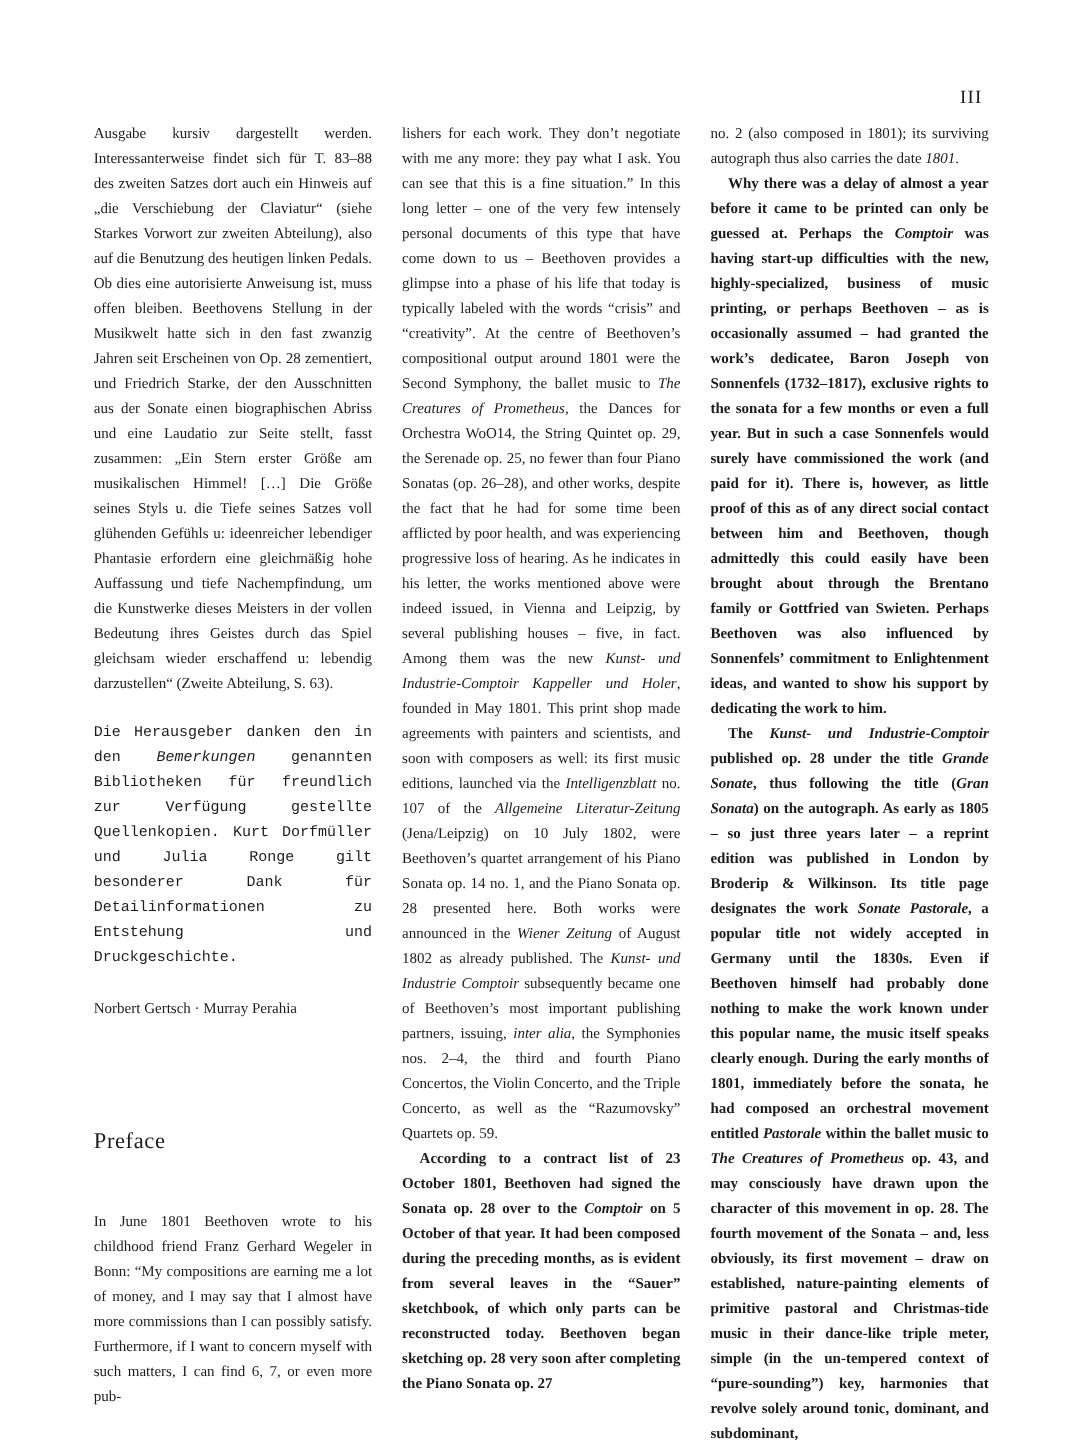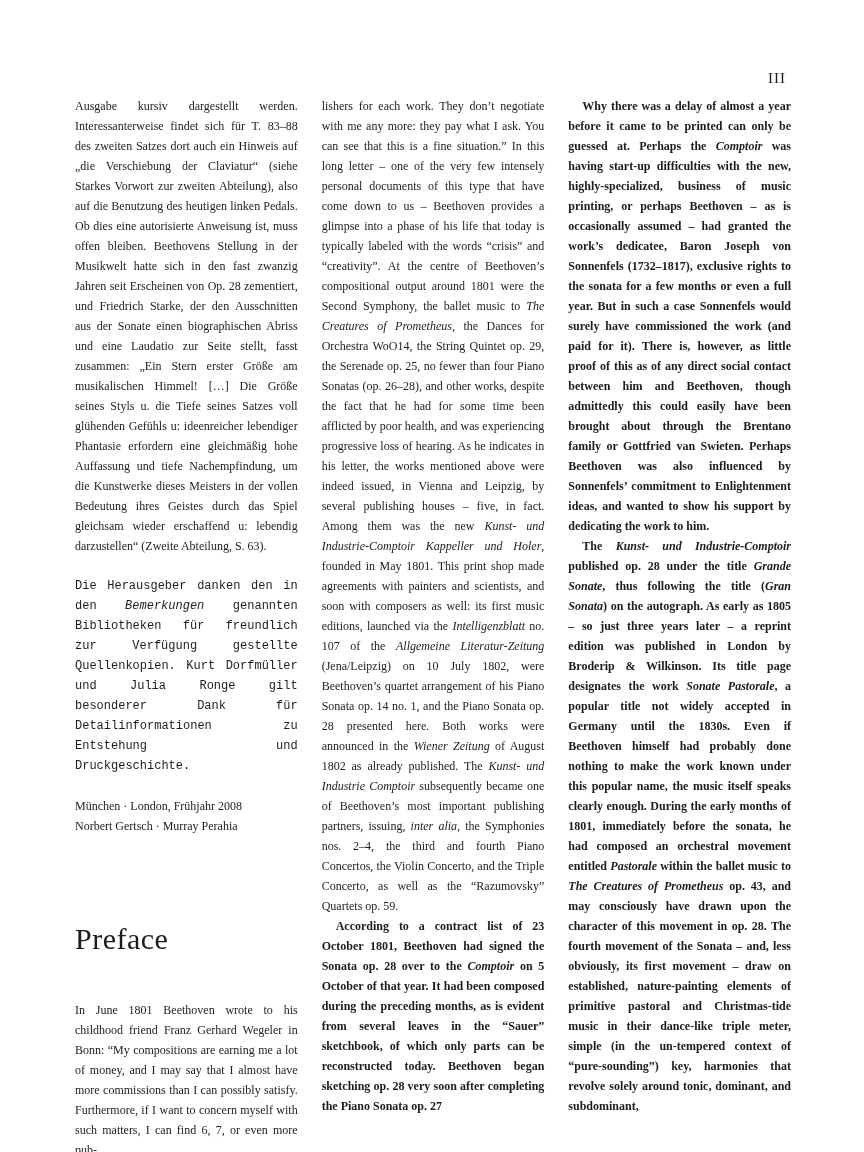--- a/index.html
+++ b/index.html
@@ -31,44 +31,44 @@
     margin: 0;
     font-size: 12px;
     line-height: 20px;
     text-align: justify;
   }
   .col p.space { margin-top: 20px; font-family: Liberation Mono, monospace; }
   .col p.indent { text-indent: 14px; font-weight: bold; }
   .sig { margin-top: 20px; }
   .sig p { text-align: left; }
   .preface-heading {
-    font-size: 30px;
+    font-size: 18px;
     font-weight: normal;
     margin-top: 86px;
     margin-bottom: 44px;
     letter-spacing: 0.5px;
   }
 </style>
 </head>
 <body>
 
 <div class="page-number">III</div>
 
 <div class="columns">
   <div class="col">
       <p class=""><span>Ausgabe kursiv dargestellt werden. Interessanterweise findet sich für T. 83–88 des zweiten Satzes dort auch ein Hinweis auf „die Verschiebung der Claviatur“ (siehe Starkes Vorwort zur zweiten Abteilung), also auf die Benutzung des heutigen linken Pedals. Ob dies eine autorisierte Anweisung ist, muss offen bleiben. Beethovens Stellung in der Musikwelt hatte sich in den fast zwanzig Jahren seit Erscheinen von Op. 28 zementiert, und Friedrich Starke, der den Ausschnitten aus der Sonate einen biographischen Abriss und eine Laudatio zur Seite stellt, fasst zusammen: „Ein Stern erster Größe am musikalischen Himmel! […] Die Größe seines Styls u. die Tiefe seines Satzes voll glühenden Gefühls u: ideenreicher lebendiger Phantasie erfordern eine gleichmäßig hohe Auffassung und tiefe Nachempfindung, um die Kunstwerke dieses Meisters in der vollen Bedeutung ihres Geistes durch das Spiel gleichsam wieder erschaffend u: lebendig darzustellen“ (Zweite Abteilung, S. 63).</span></p>
       <p class="space"><span>Die Herausgeber danken den in den </span><i>Bemerkungen</i><span> genannten Bibliotheken für freundlich zur Verfügung gestellte Quellenkopien. Kurt Dorfmüller und Julia Ronge gilt besonderer Dank für Detailinformationen zu Entstehung und Druckgeschichte.</span></p>
       <div class="sig space">
-        <p>München · London, Frühjahr 2008</p>
         <p>Norbert Gertsch · Murray Perahia</p>
       </div>
       <div class="preface-heading">Preface</div>
       <p class=""><span>In June 1801 Beethoven wrote to his childhood friend Franz Gerhard Wegeler in Bonn: “My compositions are earning me a lot of money, and I may say that I almost have more commissions than I can possibly satisfy. Furthermore, if I want to concern myself with such matters, I can find 6, 7, or even more pub-</span></p>
     </div>
   <div class="col">
       <p class=""><span>lishers for each work. They don’t negotiate with me any more: they pay what I ask. You can see that this is a fine situation.” In this long letter – one of the very few intensely personal documents of this type that have come down to us – Beethoven provides a glimpse into a phase of his life that today is typically labeled with the words “crisis” and “creativity”. At the centre of Beethoven’s compositional output around 1801 were the Second Symphony, the ballet music to </span><i>The Creatures of Prometheus</i><span>, the Dances for Orchestra WoO14, the String Quintet op. 29, the Serenade op. 25, no fewer than four Piano Sonatas (op. 26–28), and other works, despite the fact that he had for some time been afflicted by poor health, and was experiencing progressive loss of hearing. As he indicates in his letter, the works mentioned above were indeed issued, in Vienna and Leipzig, by several publishing houses – five, in fact. Among them was the new </span><i>Kunst- und Industrie-Comptoir Kappeller und Holer</i><span>, founded in May 1801. This print shop made agreements with painters and scientists, and soon with composers as well: its first music editions, launched via the </span><i>Intelligenzblatt</i><span> no. 107 of the </span><i>Allgemeine Literatur-Zeitung</i><span> (Jena/Leipzig) on 10 July 1802, were Beethoven’s quartet arrangement of his Piano Sonata op. 14 no. 1, and the Piano Sonata op. 28 presented here. Both works were announced in the </span><i>Wiener Zeitung</i><span> of August 1802 as already published. The </span><i>Kunst- und Industrie Comptoir</i><span> subsequently became one of Beethoven’s most important publishing partners, issuing, </span><i>inter alia</i><span>, the Symphonies nos. 2–4, the third and fourth Piano Concertos, the Violin Concerto, and the Triple Concerto, as well as the “Razumovsky” Quartets op. 59.</span></p>
       <p class="indent "><span>According to a contract list of 23 October 1801, Beethoven had signed the Sonata op. 28 over to the </span><i>Comptoir</i><span> on 5 October of that year. It had been composed during the preceding months, as is evident from several leaves in the “Sauer” sketchbook, of which only parts can be reconstructed today. Beethoven began sketching op. 28 very soon after completing the Piano Sonata op. 27</span></p>
     </div>
   <div class="col">
+      <p class=""><span>no. 2 (also composed in 1801); its surviving autograph thus also carries the date </span><i>1801</i><span>.</span></p>
       <p class="indent "><span>Why there was a delay of almost a year before it came to be printed can only be guessed at. Perhaps the </span><i>Comptoir</i><span> was having start-up difficulties with the new, highly-specialized, business of music printing, or perhaps Beethoven – as is occasionally assumed – had granted the work’s dedicatee, Baron Joseph von Sonnenfels (1732–1817), exclusive rights to the sonata for a few months or even a full year. But in such a case Sonnenfels would surely have commissioned the work (and paid for it). There is, however, as little proof of this as of any direct social contact between him and Beethoven, though admittedly this could easily have been brought about through the Brentano family or Gottfried van Swieten. Perhaps Beethoven was also influenced by Sonnenfels’ commitment to Enlightenment ideas, and wanted to show his support by dedicating the work to him.</span></p>
       <p class="indent "><span>The </span><i>Kunst- und Industrie-Comptoir</i><span> published op. 28 under the title </span><i>Grande Sonate</i><span>, thus following the title (</span><i>Gran Sonata</i><span>) on the autograph. As early as 1805 – so just three years later – a reprint edition was published in London by Broderip &amp; Wilkinson. Its title page designates the work </span><i>Sonate Pastorale</i><span>, a popular title not widely accepted in Germany until the 1830s. Even if Beethoven himself had probably done nothing to make the work known under this popular name, the music itself speaks clearly enough. During the early months of 1801, immediately before the sonata, he had composed an orchestral movement entitled </span><i>Pastorale</i><span> within the ballet music to </span><i>The Creatures of Prometheus</i><span> op. 43, and may consciously have drawn upon the character of this movement in op. 28. The fourth movement of the Sonata – and, less obviously, its first movement – draw on established, nature-painting elements of primitive pastoral and Christmas-tide music in their dance-like triple meter, simple (in the un-tempered context of “pure-sounding”) key, harmonies that revolve solely around tonic, dominant, and subdominant,</span></p>
     </div>
 </div>
 
 </body></html>

